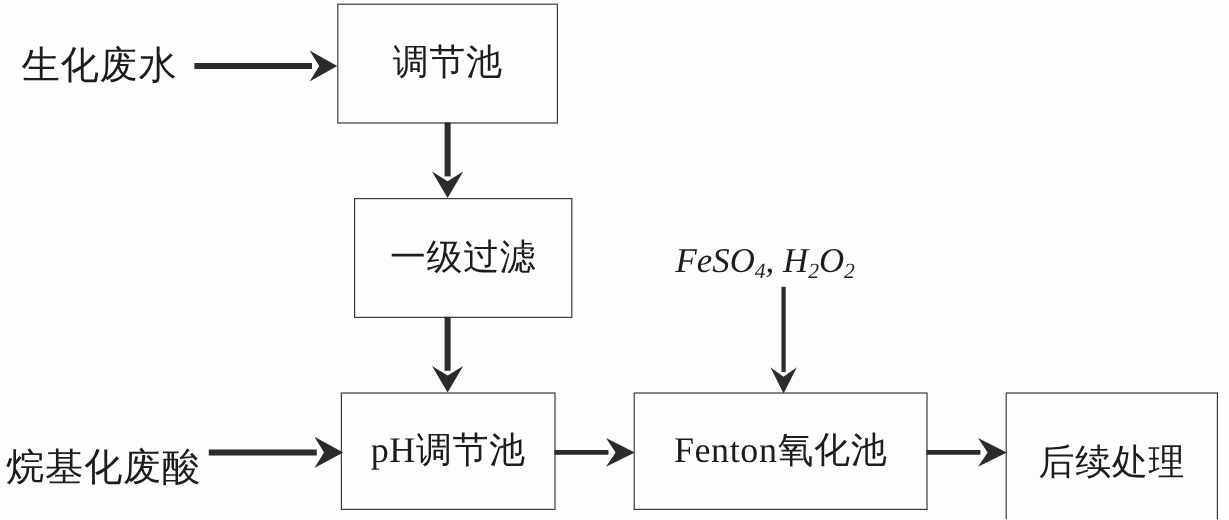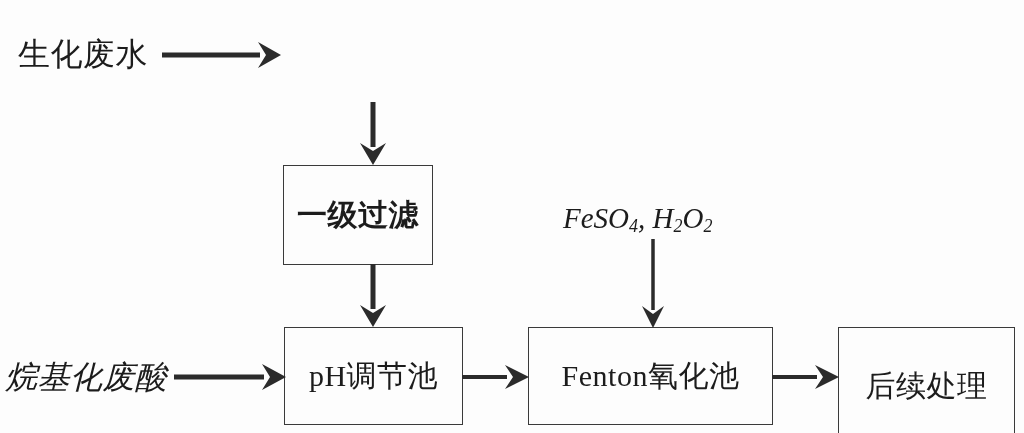--- a/index.html
+++ b/index.html
@@ -54,40 +54,43 @@
   .edge svg {
     display: block;
     overflow: visible;
   }
 </style>
 </head>
 <body>
 
 <div id="canvas">
 
+  <div class="node" style="left:281px; top:3px; width:184px; height:100px;">
+    <span class="node-label">调节池</span>
+  </div>
 
-  <div class="node" style="left:283px; top:165px; width:150px; height:100px;font-weight:bold;">
+  <div class="node" style="left:295px; top:165px; width:182px; height:100px;">
     <span class="node-label">一级过滤</span>
   </div>
 
   <div class="node" style="left:528px; top:327px; width:245px; height:98px;">
     <span class="node-label">Fenton氧化池</span>
   </div>
 
   <div class="node" style="left:284px; top:327px; width:179px; height:98px;">
     <span class="node-label">pH调节池</span>
   </div>
 
   <div class="node" style="left:838px; top:327px; width:177px; height:118px;">
     <span class="node-label">后续处理</span>
   </div>
 
   <div class="free-label" style="left:18px; top:38px;">生化废水</div>
 
-  <div class="free-label" style="left:5px; top:361px;font-style:italic;">烷基化废酸</div>
+  <div class="free-label" style="left:5px; top:373px;">烷基化废酸</div>
 
   <div class="free-label formula" style="left:563px; top:204px;"><span>FeSO</span><sub>4</sub><span>,  H</span><sub>2</sub><span>O</span><sub>2</sub></div>
 
   <div class="edge" style="left:160px; top:40px; width:126px; height:30px;">
     <svg width="126" height="30" viewBox="0 0 126 30">
       <line x1="2" y1="15" x2="100" y2="15" stroke="#2b2b2b" stroke-width="5"></line>
       <path d="M 98 2 L 121 15 L 98 28 L 106 15 Z" fill="#2b2b2b"></path>
     </svg>
   </div>
 

